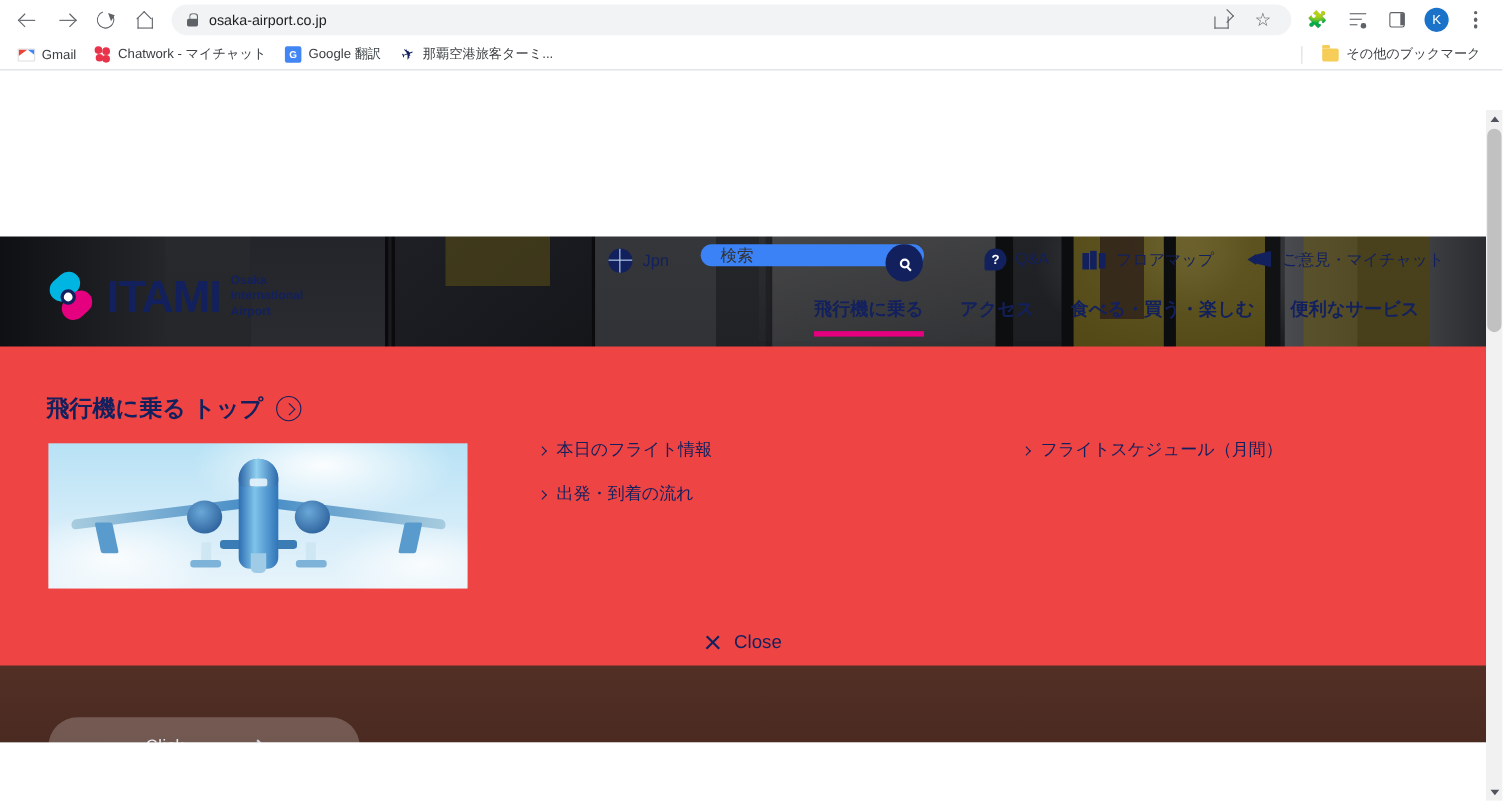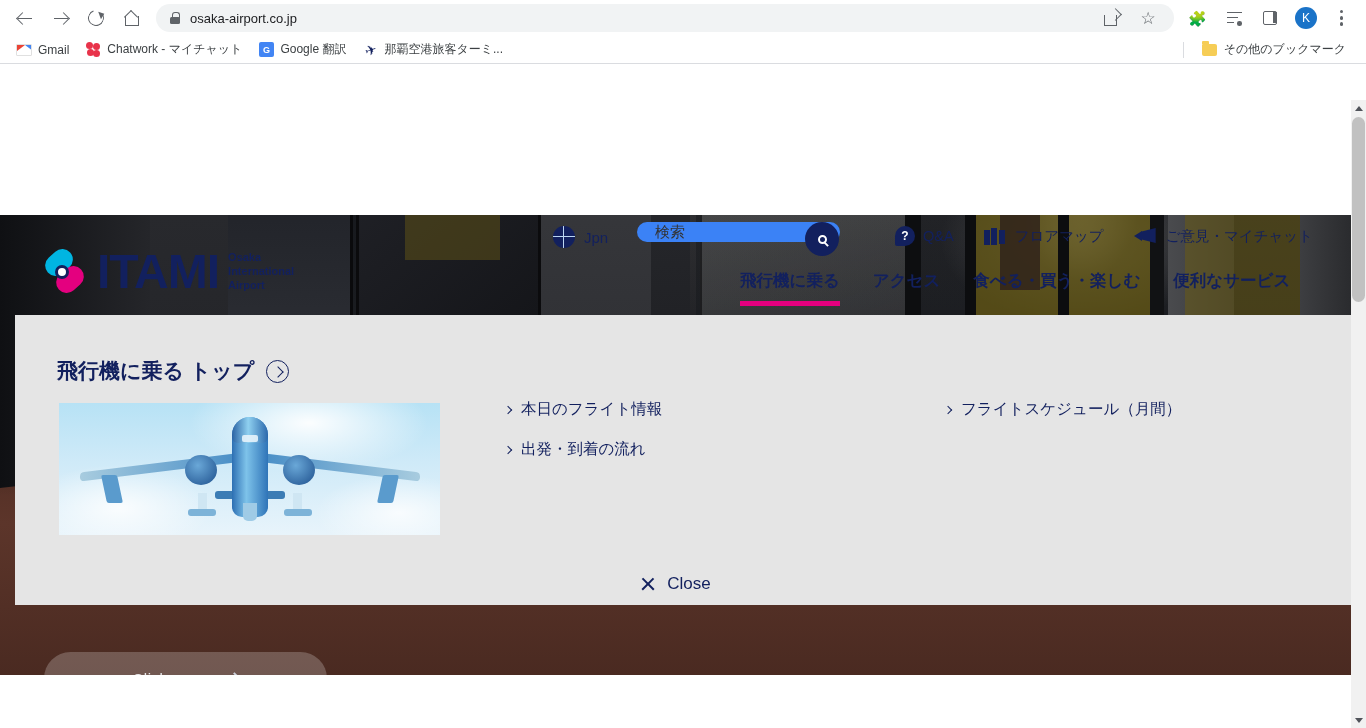--- a/index.html
+++ b/index.html
@@ -195,21 +195,21 @@
   .logo-mark { position:relative; width:46px; height:44px; margin-right:9px; }
   .logo-mark .cap-c, .logo-mark .cap-m {
     position:absolute; width:30px; height:21px; border-radius:11px;
   }
   .logo-mark .cap-c { background:#00b5e2; transform:rotate(-42deg); left:2px; top:2px; }
   .logo-mark .cap-m { background:#e4007f; transform:rotate(-42deg); left:13px; top:19px; }
   .logo-mark .ring {
     position:absolute; left:13px; top:15px; width:14px; height:14px; border-radius:50%;
     background:#fff; border:3px solid #12205e;
   }
-  .logo-text { font-size:48px; font-weight:bold; color:#12205e; letter-spacing:-1px; line-height:1; font-family:"Liberation Sans",sans-serif;}
+  .logo-text { font-size:41px; font-weight:bold; color:#12205e; letter-spacing:-1px; line-height:1; font-family:"Liberation Sans",sans-serif;}
   .logo-sub { margin-left:9px; font-size:11px; font-weight:bold; color:#12205e; line-height:1.25; }
 
   .hdr-util { position:absolute; left:553px; top:126px; display:flex; align-items:center; z-index:21;}
   .globe-ic { width:22px;height:22px;border-radius:50%;background:#12205e;position:relative;margin-right:9px;overflow:hidden;}
   .globe-ic::before{content:'';position:absolute;left:0;top:10px;width:22px;height:1.4px;background:#bcd6f2;}
   .globe-ic::after{content:'';position:absolute;left:10px;top:0;width:1.4px;height:22px;background:#bcd6f2;}
   .globe-lbl { font-size:15px; color:#12205e; }
   .searchbox {
     position:absolute; left:637px; top:122px; width:203px; height:20px;
     background:#3b82f6; border-radius:17px; display:flex; align-items:center; padding-left:18px;
@@ -237,21 +237,21 @@
 
   .mainnav { position:absolute; left:740px; top:170px; display:flex; align-items:flex-start; gap:33px; z-index:21; }
   .nav-item { position:relative; cursor:pointer; padding-bottom:14px; }
   .nav-item .nl { font-size:16.5px; font-weight:bold; color:#12205e; white-space:nowrap; }
   .nav-item.active::after {
     content:''; position:absolute; left:0; right:0; bottom:0; height:5px; background:#e4007f;
   }
 
   .megamenu {
     position:absolute; left:0; top:215px; width:1351px; height:290px;
-    background:#e5e5e5; z-index:19;margin-left:15px;
+    background:#ef4444; z-index:19;
   }
   .mega-title { position:absolute; left:42px; top:42px; display:flex; align-items:center; cursor:pointer; }
   .mega-title .mt { font-size:21px; font-weight:bold; color:#12205e; }
   .circ-arrow {
     width:23px;height:23px;border-radius:50%;border:1.7px solid #12205e;margin-left:12px;
     position:relative; flex:none;
   }
   .circ-arrow::after{content:'';position:absolute;left:7px;top:7px;width:7px;height:7px;border-right:1.7px solid #12205e;border-top:1.7px solid #12205e;transform:rotate(45deg);}
 
   .mega-photo {

